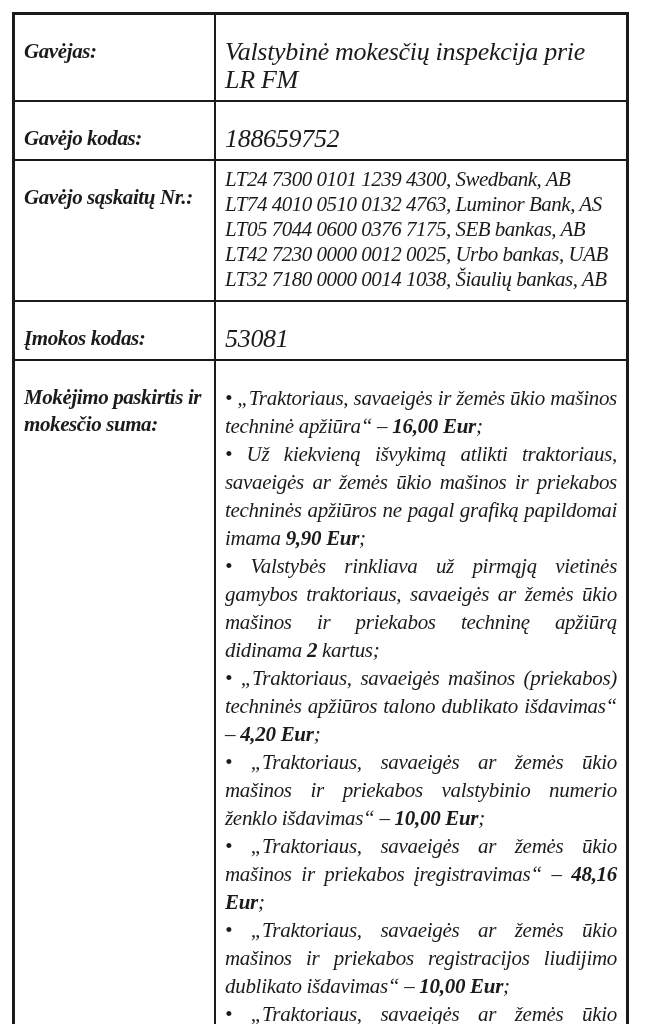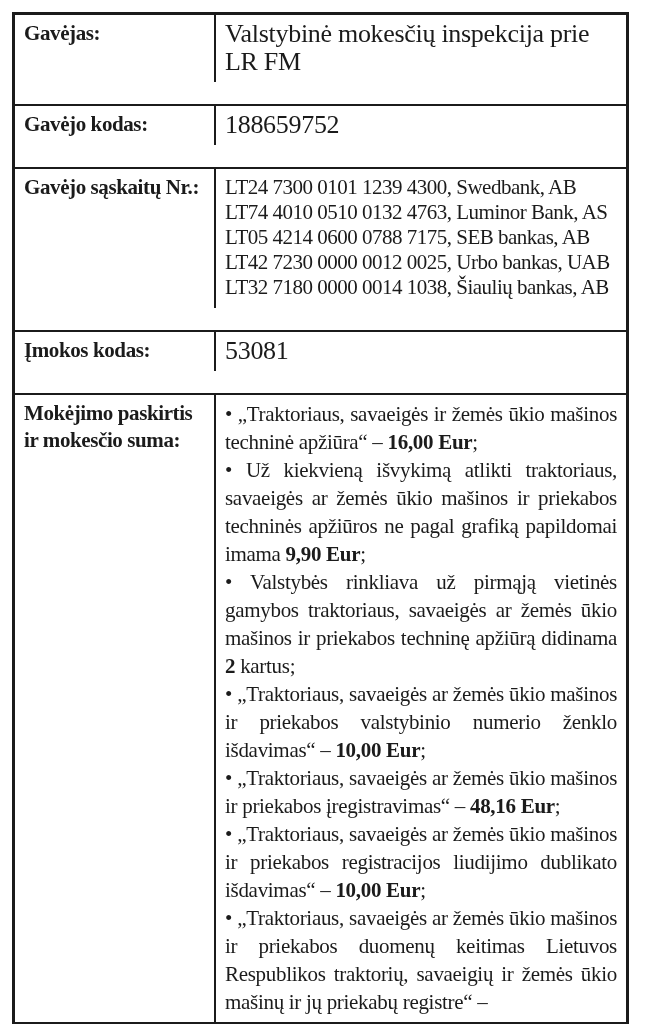--- a/index.html
+++ b/index.html
@@ -21,25 +21,25 @@
     box-sizing: border-box;
     border: 3px solid #1b1b1b;
     background: #ffffff;
   }
   .row {
     display: grid;
     grid-template-columns: 201px 1fr;
   }
   .row + .row {
     border-top: 2px solid #1b1b1b;
-    margin-top: 22px;
   }
   .cell {
-    padding: 5px 8px 6px 9px;
+    padding: 23px 8px 6px 9px;
     box-sizing: border-box;
+    font-style: italic;
   }
   .cell.label {
     border-right: 2px solid #1b1b1b;
     font-weight: bold;
     font-size: 21px;
     line-height: 27px;
     letter-spacing: -0.4px;
   }
   .cell.value {
     font-size: 26px;
@@ -88,37 +88,38 @@
     <div class="row">
       <div class="cell label">Gavėjo kodas:</div>
       <div class="cell value">188659752</div>
     </div>
 
     <div class="row">
       <div class="cell label">Gavėjo sąskaitų Nr.:</div>
       <div class="cell value accounts">
           <div>LT24 7300 0101 1239 4300, Swedbank, AB</div>
           <div>LT74 4010 0510 0132 4763, Luminor Bank, AS</div>
-          <div>LT05 4214 0600 0788 7175, SEB bankas, AB</div>
+          <div>LT05 7044 0600 0376 7175, SEB bankas, AB</div>
           <div>LT42 7230 0000 0012 0025, Urbo bankas, UAB</div>
           <div>LT32 7180 0000 0014 1038, Šiaulių bankas, AB</div>
         </div>
     </div>
 
     <div class="row">
       <div class="cell label">Įmokos kodas:</div>
       <div class="cell value">53081</div>
     </div>
 
     <div class="row">
       <div class="cell label">Mokėjimo paskirtis ir mokesčio suma:</div>
       <div class="cell bullets">
           <p><span>• „Traktoriaus, savaeigės ir žemės ūkio mašinos techninė apžiūra“ – </span><b>16,00 Eur</b><span>;</span></p>
           <p><span>• Už kiekvieną išvykimą atlikti traktoriaus, savaeigės ar žemės ūkio mašinos ir priekabos techninės apžiūros ne pagal grafiką papildomai imama </span><b>9,90 Eur</b><span>;</span></p>
           <p><span>• Valstybės rinkliava už pirmąją vietinės gamybos traktoriaus, savaeigės ar žemės ūkio mašinos ir priekabos techninę apžiūrą didinama </span><b>2</b><span> kartus;</span></p>
+          <p><span>• „Traktoriaus, savaeigės mašinos (priekabos) techninės apžiūros talono dublikato išdavimas“ – </span><b>4,20 Eur</b><span>;</span></p>
           <p><span>• „Traktoriaus, savaeigės ar žemės ūkio mašinos ir priekabos valstybinio numerio ženklo išdavimas“ – </span><b>10,00 Eur</b><span>;</span></p>
           <p><span>• „Traktoriaus, savaeigės ar žemės ūkio mašinos ir priekabos įregistravimas“ – </span><b>48,16 Eur</b><span>;</span></p>
           <p><span>• „Traktoriaus, savaeigės ar žemės ūkio mašinos ir priekabos registracijos liudijimo dublikato išdavimas“ – </span><b>10,00 Eur</b><span>;</span></p>
           <p><span>• „Traktoriaus, savaeigės ar žemės ūkio mašinos ir priekabos duomenų keitimas Lietuvos Respublikos traktorių, savaeigių ir žemės ūkio mašinų ir jų priekabų registre“ – </span></p>
         </div>
     </div>
 
   </div>
 
 </div>

